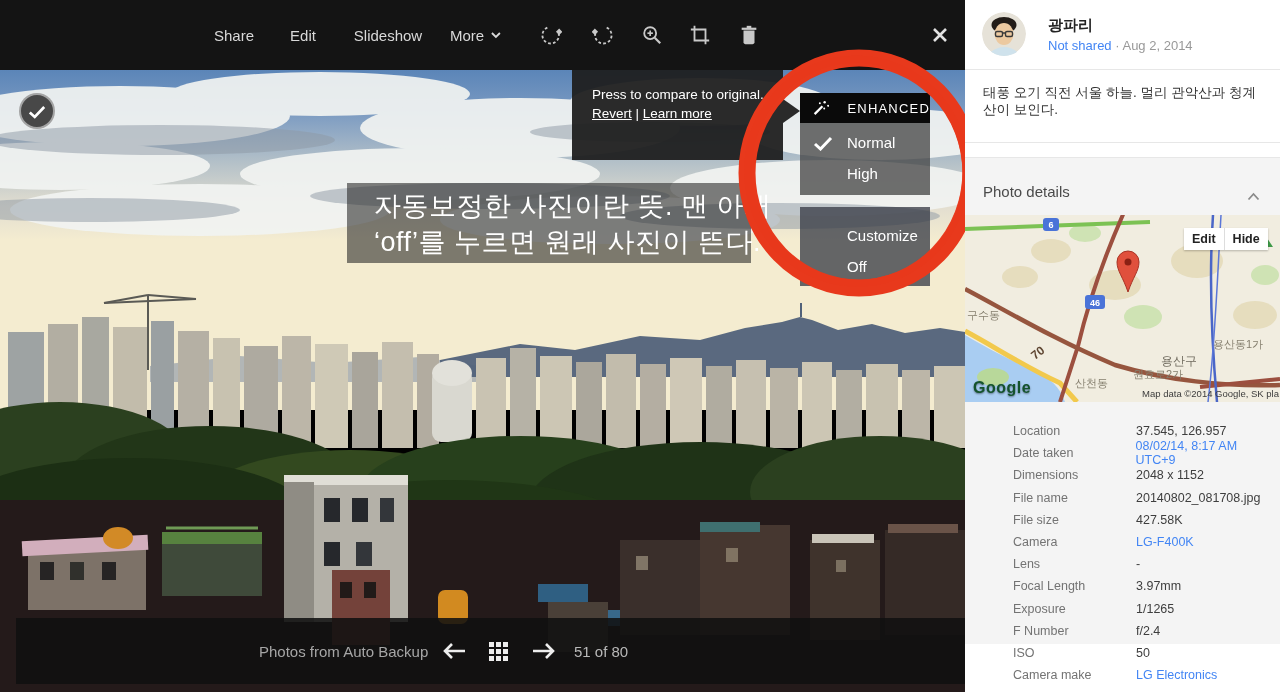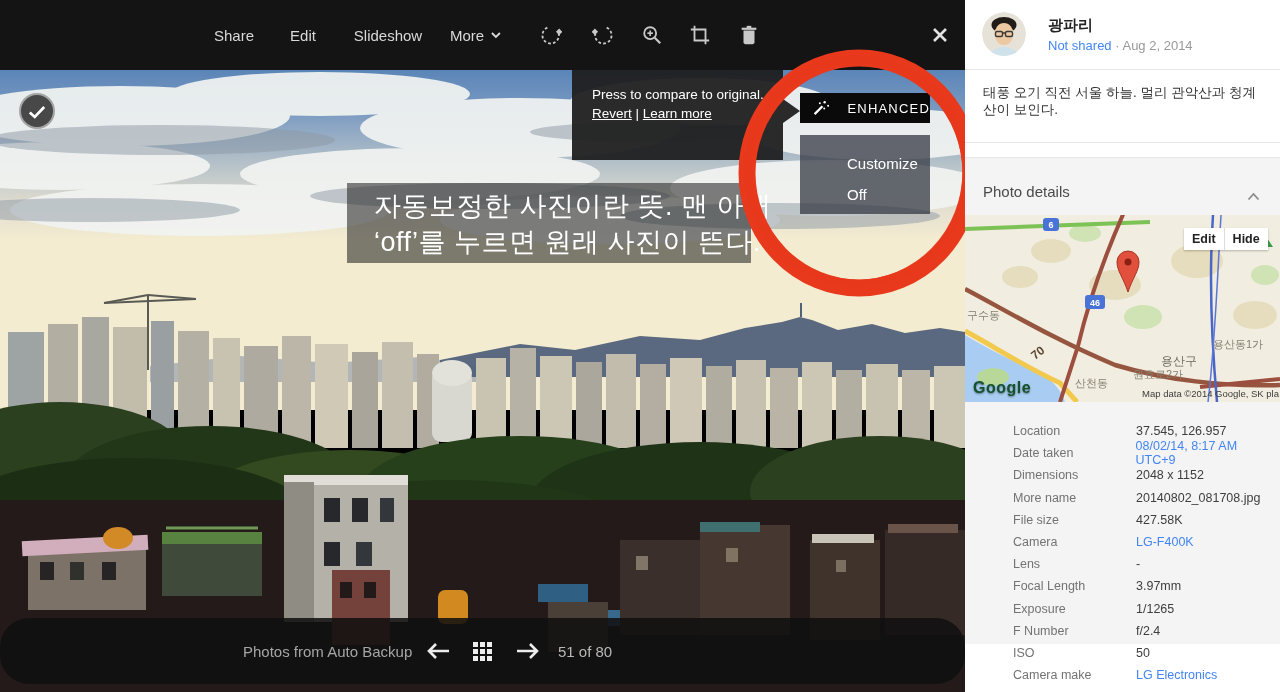--- a/index.html
+++ b/index.html
@@ -41,21 +41,21 @@
                font-size:13px; letter-spacing:1.2px; cursor:pointer; }
   .em-box1 { background:rgba(64,64,64,.74); padding:4px 0 6px; }
   .em-box2 { background:rgba(54,58,68,.76); margin-top:12px; padding:13px 0 4px; }
   .em-item { position:relative; height:31px; line-height:31px; padding-left:47px; font-size:15px; cursor:pointer; }
   .em-item .chk { position:absolute; left:13px; top:8px; }
 
   
   .red-ring { position:absolute; left:736px; top:46px; z-index:40; pointer-events:none; }
 
   
-  .bottom-bar { position:absolute; left:0; top:618px; width:965px; height:66px; background:rgba(16,16,16,.87); z-index:30;border-radius:29px; }
+  .bottom-bar { position:absolute; left:16px; top:618px; width:965px; height:66px; background:rgba(16,16,16,.87); z-index:30; }
   .bb-album { position:absolute; left:243px; top:50%; transform:translateY(-50%); color:#a6a6a6; font-size:15px; }
   .bb-pos   { position:absolute; left:558px; top:50%; transform:translateY(-50%); color:#b8b8b8; font-size:15px; }
   .bb-icon  { position:absolute; top:50%; transform:translate(-50%,-50%); cursor:pointer; width:26px; height:26px;
               display:flex; align-items:center; justify-content:center; }
 
   
   .sidebar { position:absolute; left:965px; top:0; width:315px; height:692px; background:#fff; z-index:35; }
   .user-row { position:relative; height:70px; border-bottom:1px solid #e7e7e7; background:#fff; }
   .avatar { position:absolute; left:17px; top:12px; width:44px; height:44px; border-radius:50%; overflow:hidden; cursor:pointer; }
   .user-name { position:absolute; left:83px; top:16px; font-size:15px; font-weight:bold; color:#222; cursor:pointer; }
@@ -283,20 +283,31 @@
     <div class="em-header">
       <svg width="20" height="20" viewBox="0 0 20 20">
         <line x1="3" y1="17" x2="12" y2="8" stroke="#fff" stroke-width="2.6"></line>
         <circle cx="14.5" cy="3.5" r="1.4" fill="#fff"></circle>
           <circle cx="18.5" cy="7.5" r="1.2" fill="#fff"></circle>
         <circle cx="14" cy="10.5" r="1.1" fill="#fff"></circle>
           <circle cx="9" cy="4.5" r="1.1" fill="#fff"></circle>
       </svg>
       <span>ENHANCED</span>
     </div>
+    <div class="em-box1">
+      <div class="em-item">
+        <svg class="chk" width="20" height="16" viewBox="0 0 20 16">
+            <path d="M2,9 L7.5,14 L18,3" stroke="#fff" stroke-width="3" fill="none"></path>
+          </svg>
+        <span>Normal</span>
+      </div>
+      <div class="em-item">
+        <span>High</span>
+      </div>
+    </div>
     <div class="em-box2">
       <div class="em-item">
         <span>Customize</span>
       </div>
       <div class="em-item">
         <span>Off</span>
       </div>
     </div>
   </div>
 
@@ -431,21 +442,21 @@
         </div>
       <div class="pd-row">
           <span class="pd-label">Date taken</span>
           <span class="pd-value link">08/02/14, 8:17 AM UTC+9</span>
         </div>
       <div class="pd-row">
           <span class="pd-label">Dimensions</span>
           <span class="pd-value">2048 x 1152</span>
         </div>
       <div class="pd-row">
-          <span class="pd-label">More name</span>
+          <span class="pd-label">File name</span>
           <span class="pd-value">20140802_081708.jpg</span>
         </div>
       <div class="pd-row">
           <span class="pd-label">File size</span>
           <span class="pd-value">427.58K</span>
         </div>
       <div class="pd-row">
           <span class="pd-label">Camera</span>
           <span class="pd-value link">LG-F400K</span>
         </div>

